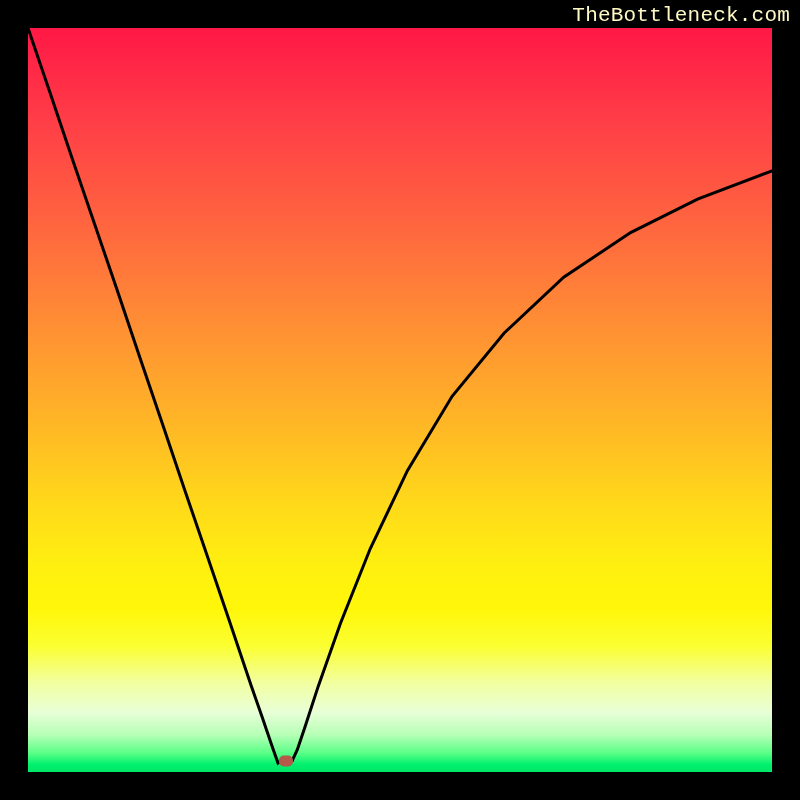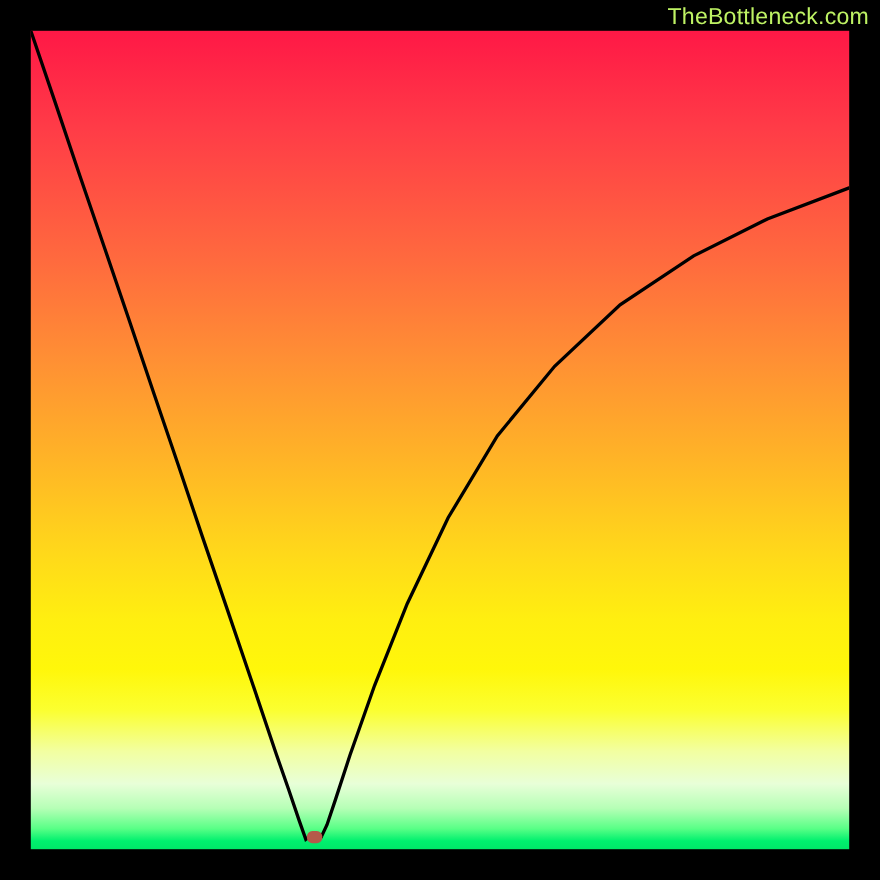--- a/index.html
+++ b/index.html
@@ -41,25 +41,26 @@
       #b6ffb6 95%,
       #58ff86 97.5%,
       #00f06e 99%,
       #00e768 100%
     );
   }
   .watermark {
     position: absolute;
     top: 4px;
     right: 10px;
-    color: #bef264;
+    color: #fef9c3;
     font-size: 21px;
     font-weight: 400;
     letter-spacing: 0.2px;
     user-select: none;
+    font-family: Liberation Mono, monospace;
   }
   svg.curve {
     position: absolute;
     left: 0;
     top: 0;
     width: 744px;
     height: 744px;
   }
   .marker {
     position: absolute;

